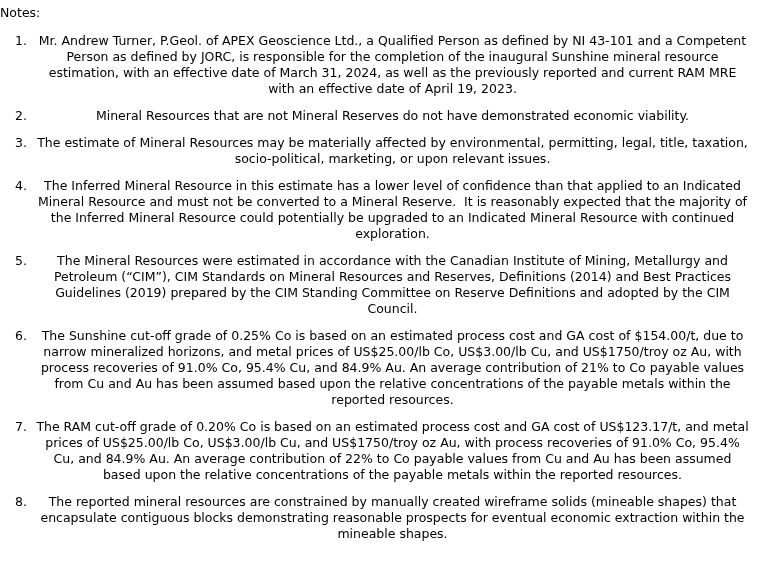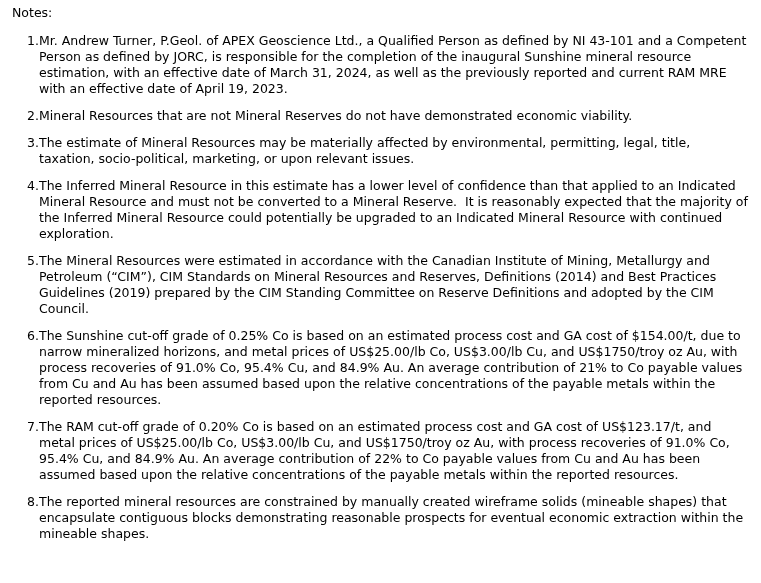--- a/index.html
+++ b/index.html
@@ -10,21 +10,21 @@
     height: 583px;
     overflow: hidden;
   }
   body {
     font-family: "DejaVu Sans", "Liberation Sans", sans-serif;
     font-size: 12.5px;
     line-height: 16px;
     color: #000000;
   }
   .doc {
-    padding: 5px 12px 0 12px;
+    padding: 5px 12px 0 0;
     box-sizing: border-box;
     width: 761px;
   }
   .doc-heading {
     margin: 0 0 12px 0;
     font-weight: normal;
     font-size: 12.5px;
     line-height: 16px;
   }
   .notes-list {
@@ -38,21 +38,23 @@
     margin-bottom: 11px;
   }
   .note-num {
     flex: none;
     width: 27px;
     text-align: right;
     white-space: nowrap;
   }
   .note-text {
     flex: 1;
+    margin-left: 9px;
     white-space: pre-wrap;
+    text-align: center;
   }
 </style>
 </head>
 <body>
 
 <div class="doc">
   <div class="doc-heading">Notes:</div>
 
   <div class="notes-list">
 

